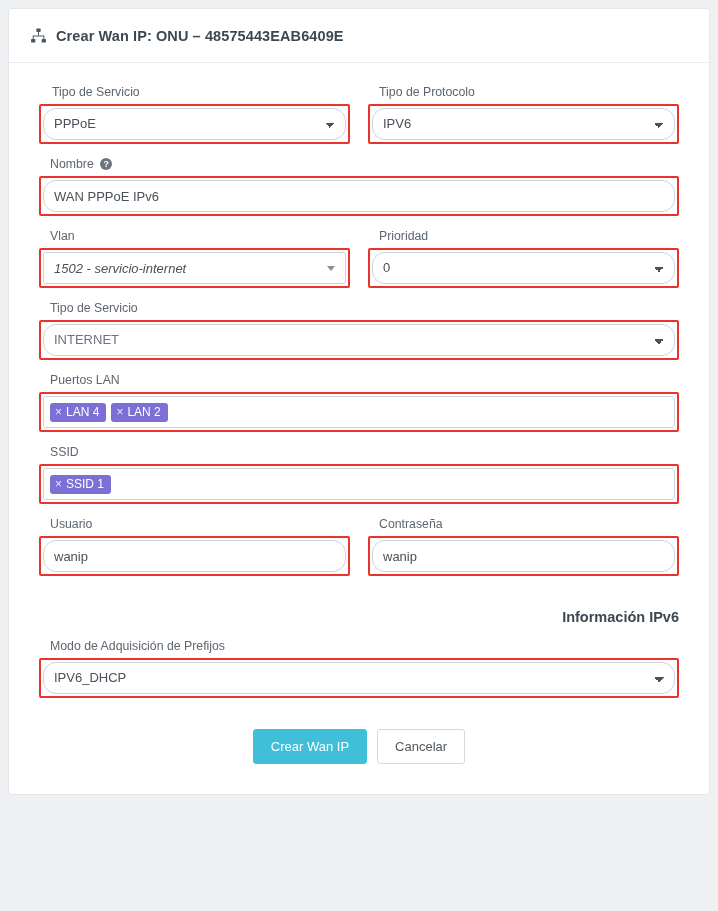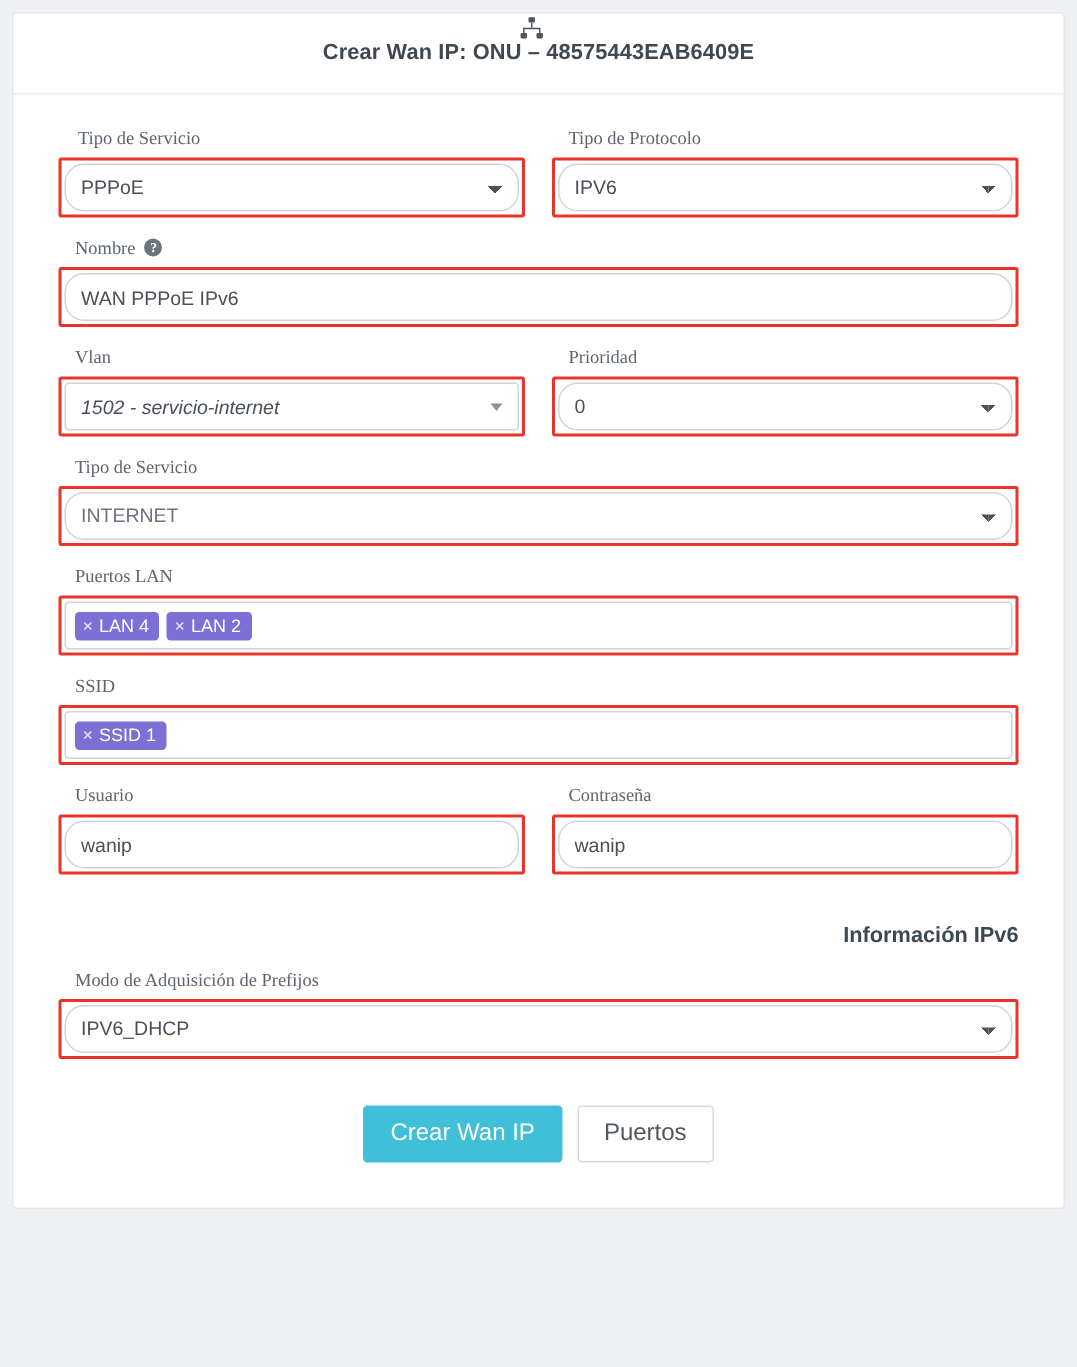--- a/index.html
+++ b/index.html
@@ -22,21 +22,20 @@
     background: #ffffff;
     border: 1px solid #e3e6ea;
     border-radius: 3px;
   }
   .card-header {
     height: 54px;
     display: flex;
     align-items: center;
     padding: 0 20px;
     border-bottom: 1px solid #e9ecef;
-    flex-direction: column;
   }
   .header-icon {
     width: 18px; height: 18px;
     margin-right: 9px;
     display: inline-flex;
     align-items: center;
     justify-content: center;
     color: #4a5560;
   }
   .header-title {
@@ -58,21 +57,20 @@
 
   .row { display: flex; gap: 18px; }
   .col { flex: 1 1 0; min-width: 0; }
   .field { margin-bottom: 13px; }
 
   label.flabel {
     display: block;
     font-size: 12.3px;
     color: #5c6670;
     margin: 0 0 5px 13px;
-    font-family: Liberation Serif, serif;
   }
   label.flabel.nopad { margin-left: 11px; }
 
   .help-icon {
     display: inline-block;
     width: 12px; height: 12px;
     border-radius: 50%;
     background: #6c757d;
     color: #fff;
     font-size: 9px;
@@ -181,21 +179,21 @@
     font-weight: normal;
   }
 
   .footer {
     display: flex;
     justify-content: center;
     gap: 10px;
     padding: 18px 0 20px 0;
   }
   .btn {
-    font-size: 16px;
+    font-size: 13px;
     border-radius: 3px;
     padding: 9px 17px;
     border: 1px solid transparent;
     cursor: pointer;
     font-family: "Liberation Sans", sans-serif;
   }
   .btn-primary {
     background: #3fc0d8;
     color: #fff;
     border-color: #3fc0d8;
@@ -339,18 +337,18 @@
         <label class="flabel nopad">Modo de Adquisición de Prefijos</label>
         <div class="hl">
           <select class="control">
             <option>IPV6_DHCP</option>
           </select>
         </div>
       </div>
 
       <div class="footer">
         <button class="btn btn-primary">Crear Wan IP</button>
-        <button class="btn btn-default">Puertos</button>
+        <button class="btn btn-default">Cancelar</button>
       </div>
 
     </div>
   </div>
 </div>
 
 </body></html>

